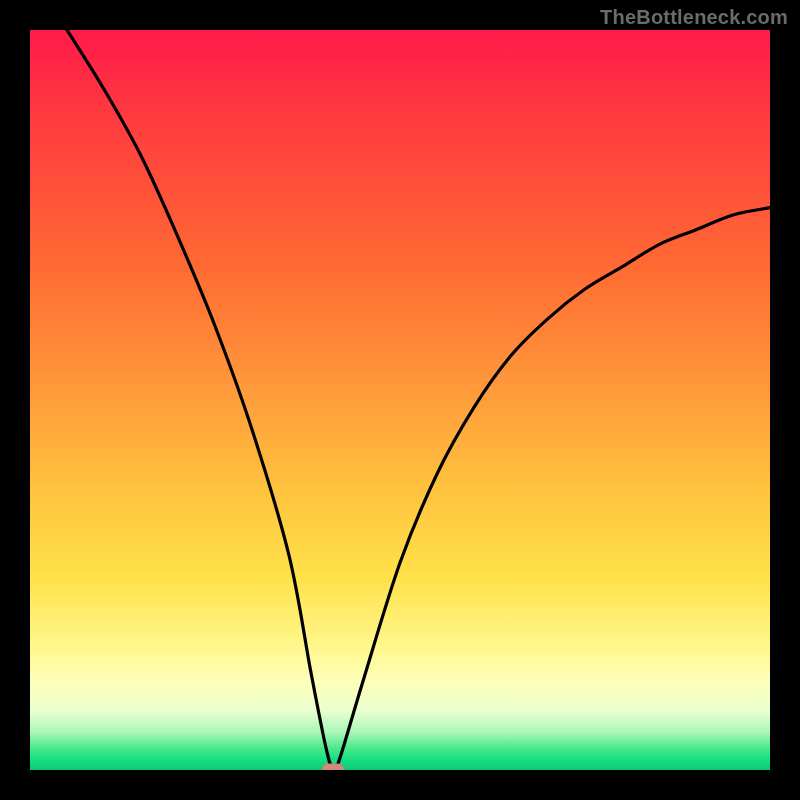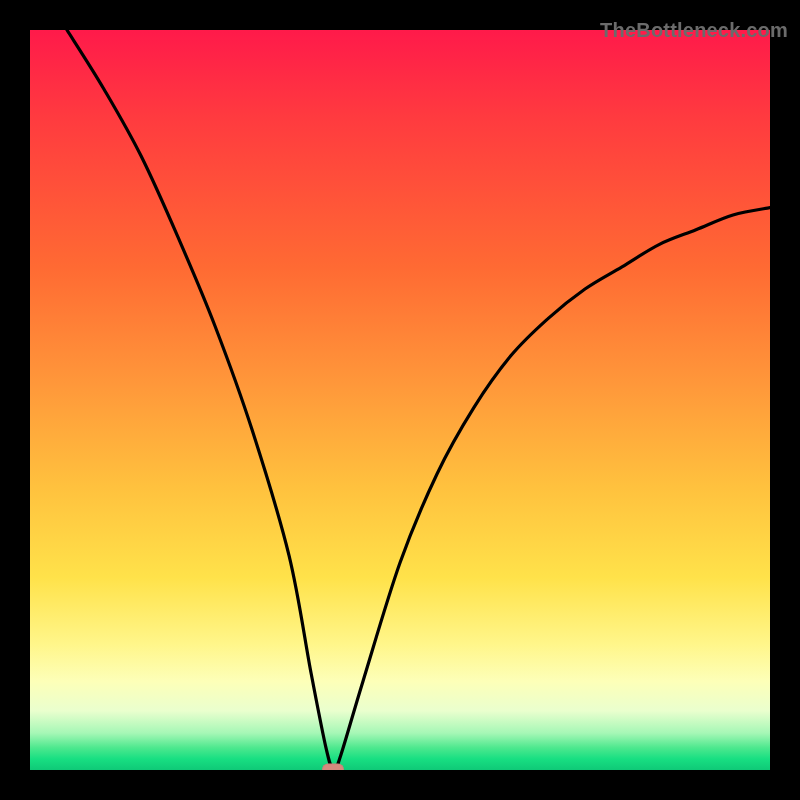--- a/index.html
+++ b/index.html
@@ -12,21 +12,21 @@
     font-family: Arial, Helvetica, sans-serif;
   }
   .frame {
     position: relative;
     width: 800px;
     height: 800px;
     background: #000;
   }
   .watermark {
     position: absolute;
-    top: 19px;
+    top: 6px;
     right: 12px;
     color: #6b6b6b;
     font-size: 20px;
     font-weight: 600;
     letter-spacing: 0.2px;
     z-index: 10;
   }
   .plot-area {
     position: absolute;
     left: 30px;

